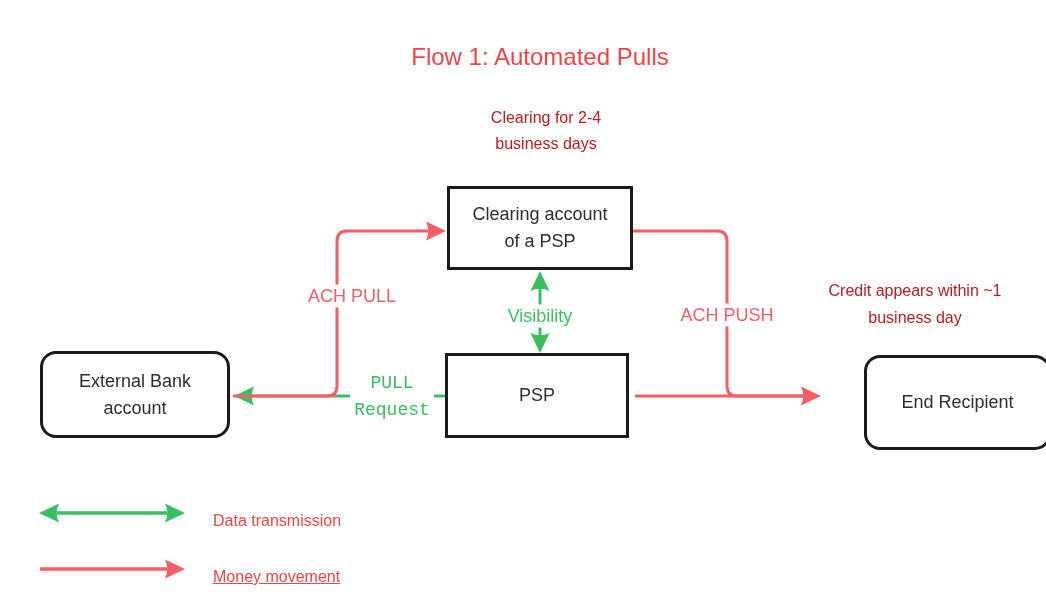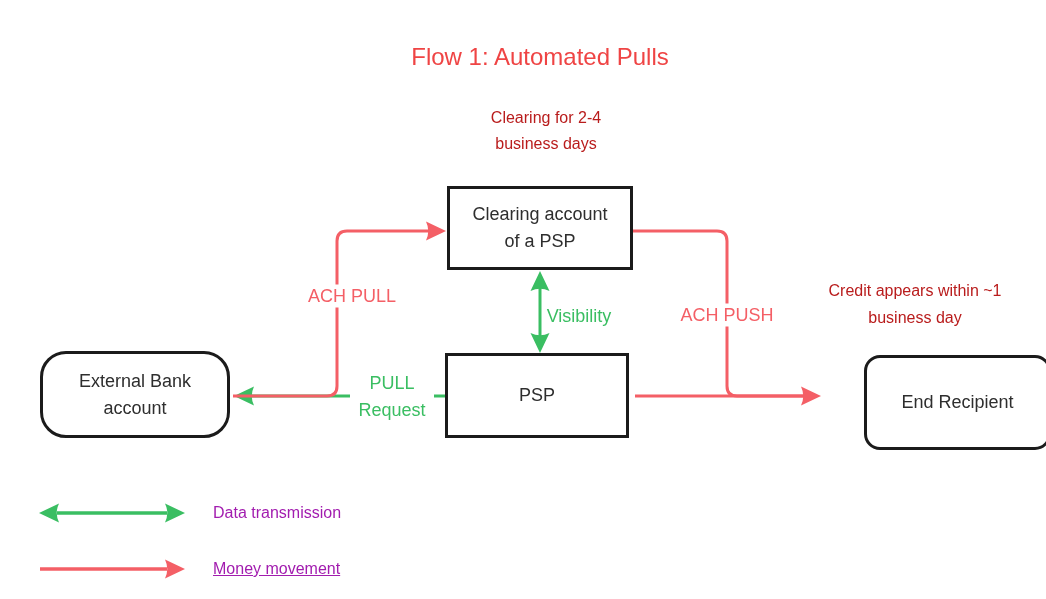--- a/index.html
+++ b/index.html
@@ -20,26 +20,26 @@
     padding:12px 18px;
   }
   .node.rounded { border-radius:16px; }
   .edge-label {
     position:absolute; transform:translate(-50%,-50%);
     font-size:18px; background:#fff; padding:1px 4px; white-space:nowrap;
     text-align:center;
   }
   .edge-label.money { color:var(--red); }
   .edge-label.data  { color:var(--green); }
-  .edge-label.two-line { white-space:normal; width:80px; line-height:27px; padding:1px 2px; }
+  .edge-label.two-line { white-space:normal; width:80px; line-height:27px; padding:1px 2px;font-family:Liberation Mono, monospace; }
   .note {
     position:absolute; transform:translateX(-50%); text-align:center;
     font-size:16px; line-height:26px; color:#b91c1c;
   }
-  .legend-label { position:absolute; font-size:16px; color:#a21caf; line-height:20px; }
+  .legend-label { position:absolute; font-size:16px; color:#ef4444; line-height:20px;margin-top:8px; }
 </style>
 </head>
 <body>
 
 <div id="canvas">
 
   <svg id="edges" width="1046" height="599" viewBox="0 0 1046 599">
 
     <g>
       <path d="M 445 396 H 247" fill="none" stroke-width="3" stroke="#3abe62"></path>
@@ -78,28 +78,28 @@
 
   <div class="note" style="left:546px; top:105px; width:170px;">Clearing for 2-4 business days</div>
   <div class="note" style="left:915px; top:277px; width:175px; line-height:27px;">Credit appears within ~1 business day</div>
 
   <div class="node" style="left:447px; top:186px; width:186px; height:84px;">
     <span>Clearing account of a PSP</span>
   </div>
   <div class="node" style="left:445px; top:353px; width:184px; height:85px;">
     <span>PSP</span>
   </div>
-  <div class="node rounded" style="left:40px; top:351px; width:190px; height:87px;border-radius:26px;">
+  <div class="node rounded" style="left:40px; top:351px; width:190px; height:87px;">
     <span>External Bank account</span>
   </div>
   <div class="node rounded" style="left:823px; top:355px; width:187px; height:95px;margin-left:41px;">
     <span>End Recipient</span>
   </div>
 
   <div class="edge-label money" style="left:336px; top:296px;margin-left:16px;">ACH PULL</div>
   <div class="edge-label money" style="left:727px; top:281px;margin-top:34px;">ACH PUSH</div>
   <div class="edge-label data two-line" style="left:392px; top:397px;">PULL Request</div>
-  <div class="edge-label data" style="left:540px; top:316px;margin-left:39px;">Visibility</div>
+  <div class="edge-label data" style="left:540px; top:316px;">Visibility</div>
 
   <div class="legend-label" style="left:213px; top:503px;">Data transmission</div>
   <div class="legend-label" style="left:213px; top:559px;text-decoration:underline;">Money movement</div>
 
 </div>
 
 </body></html>

